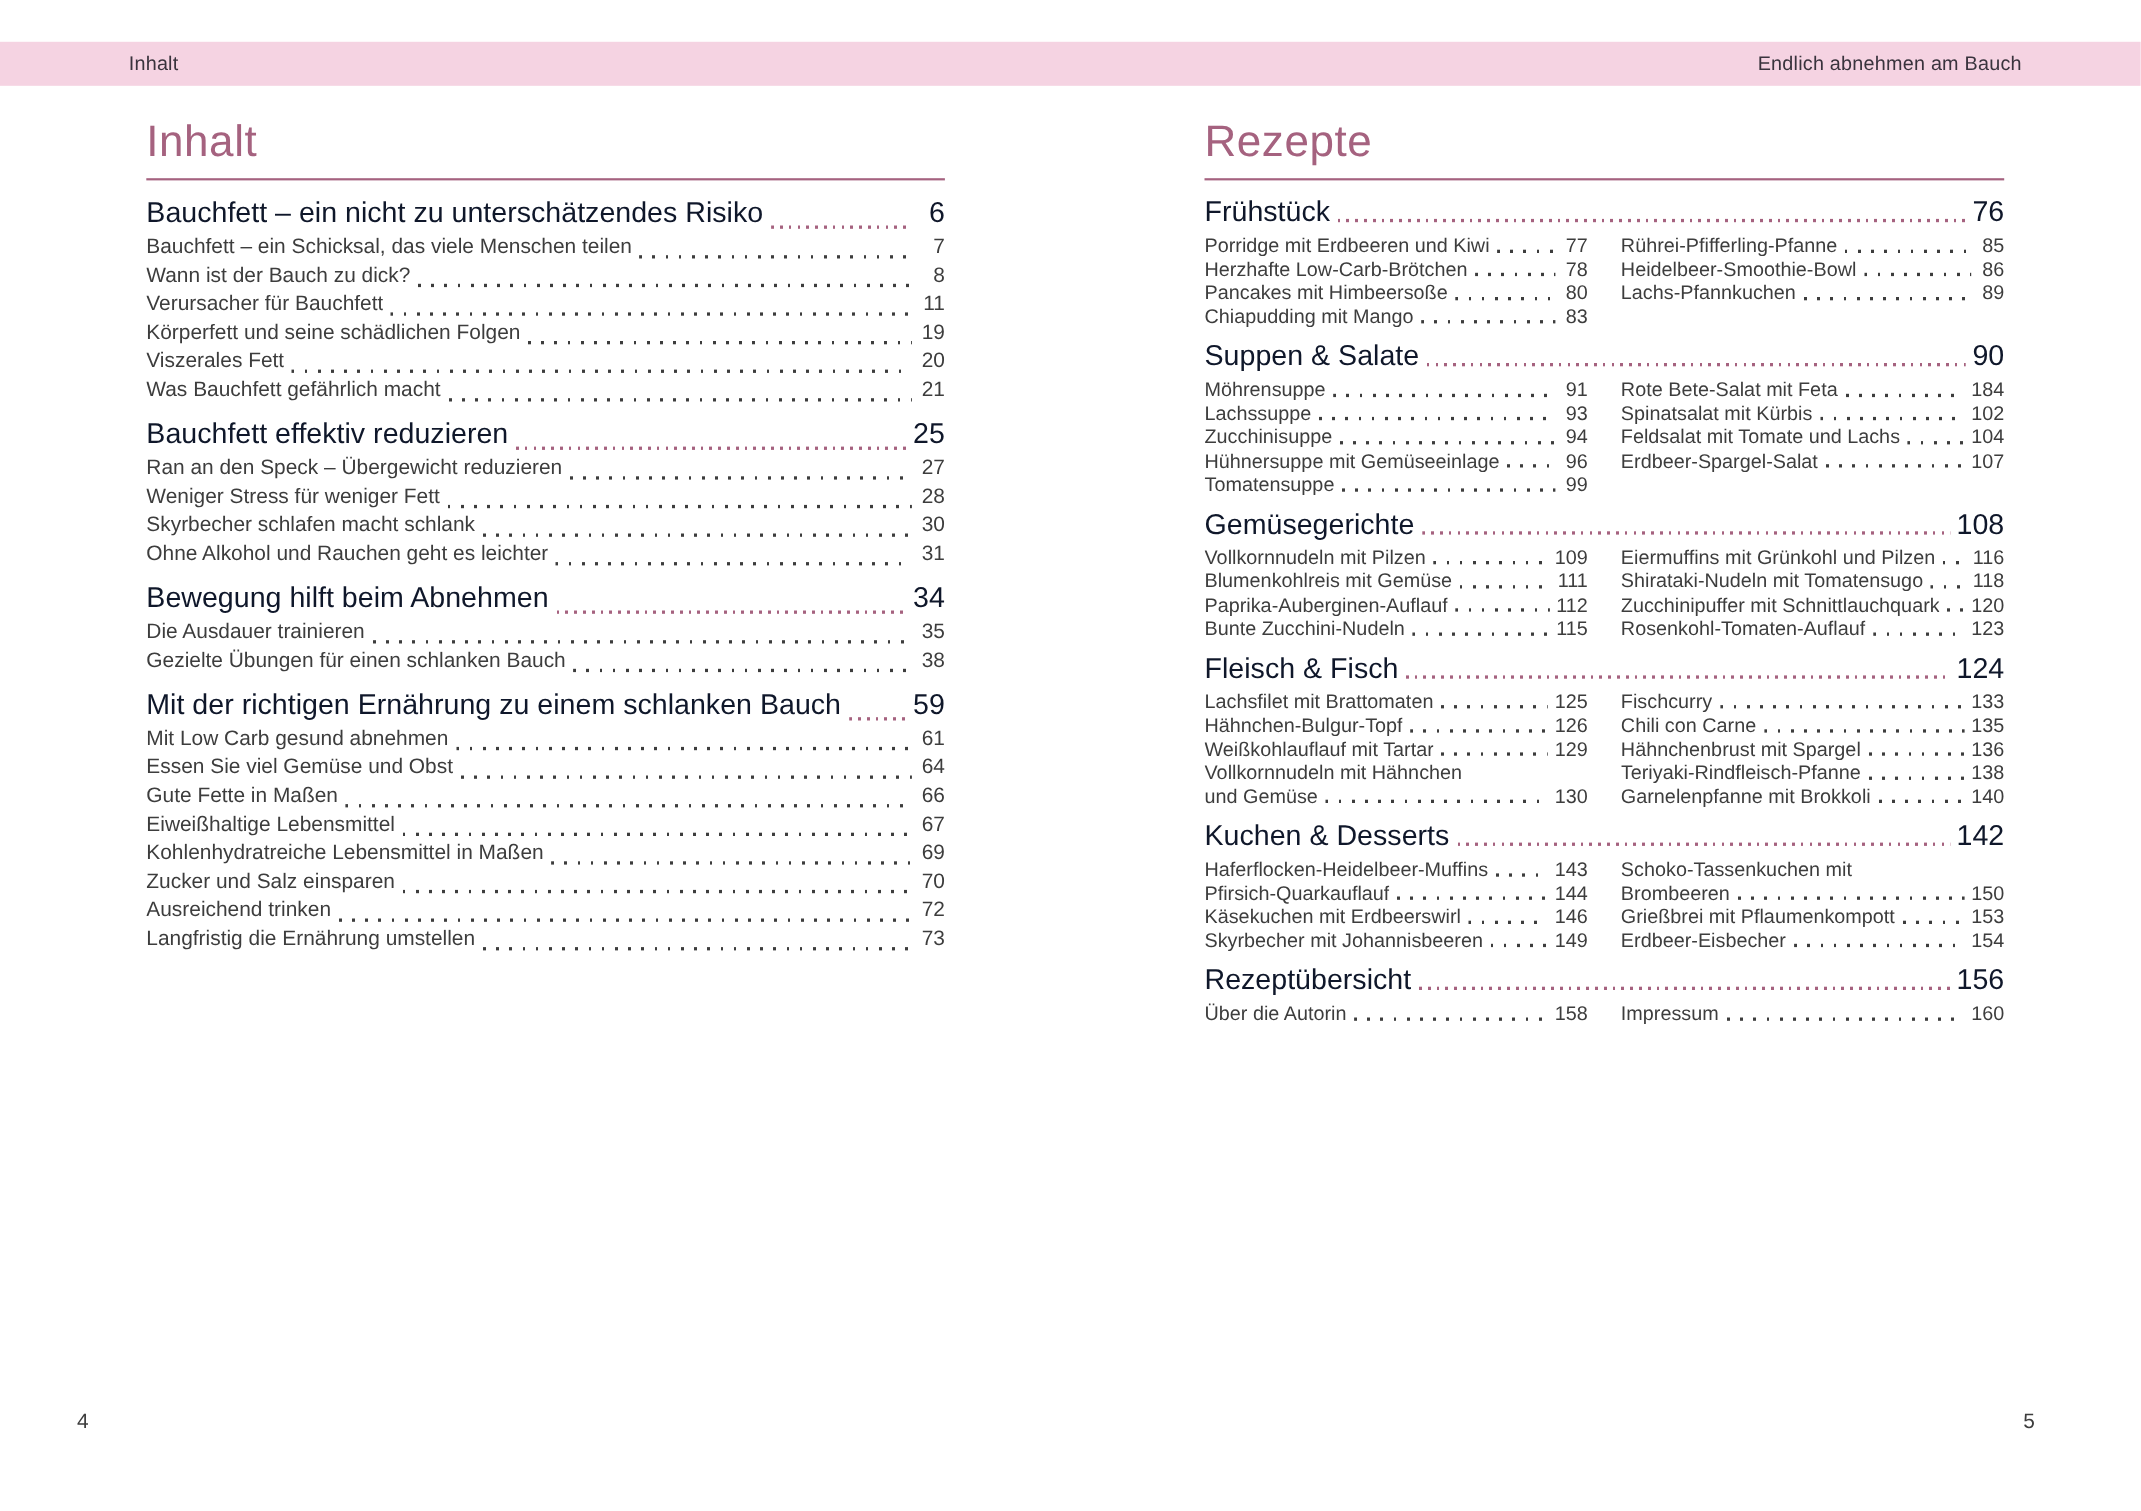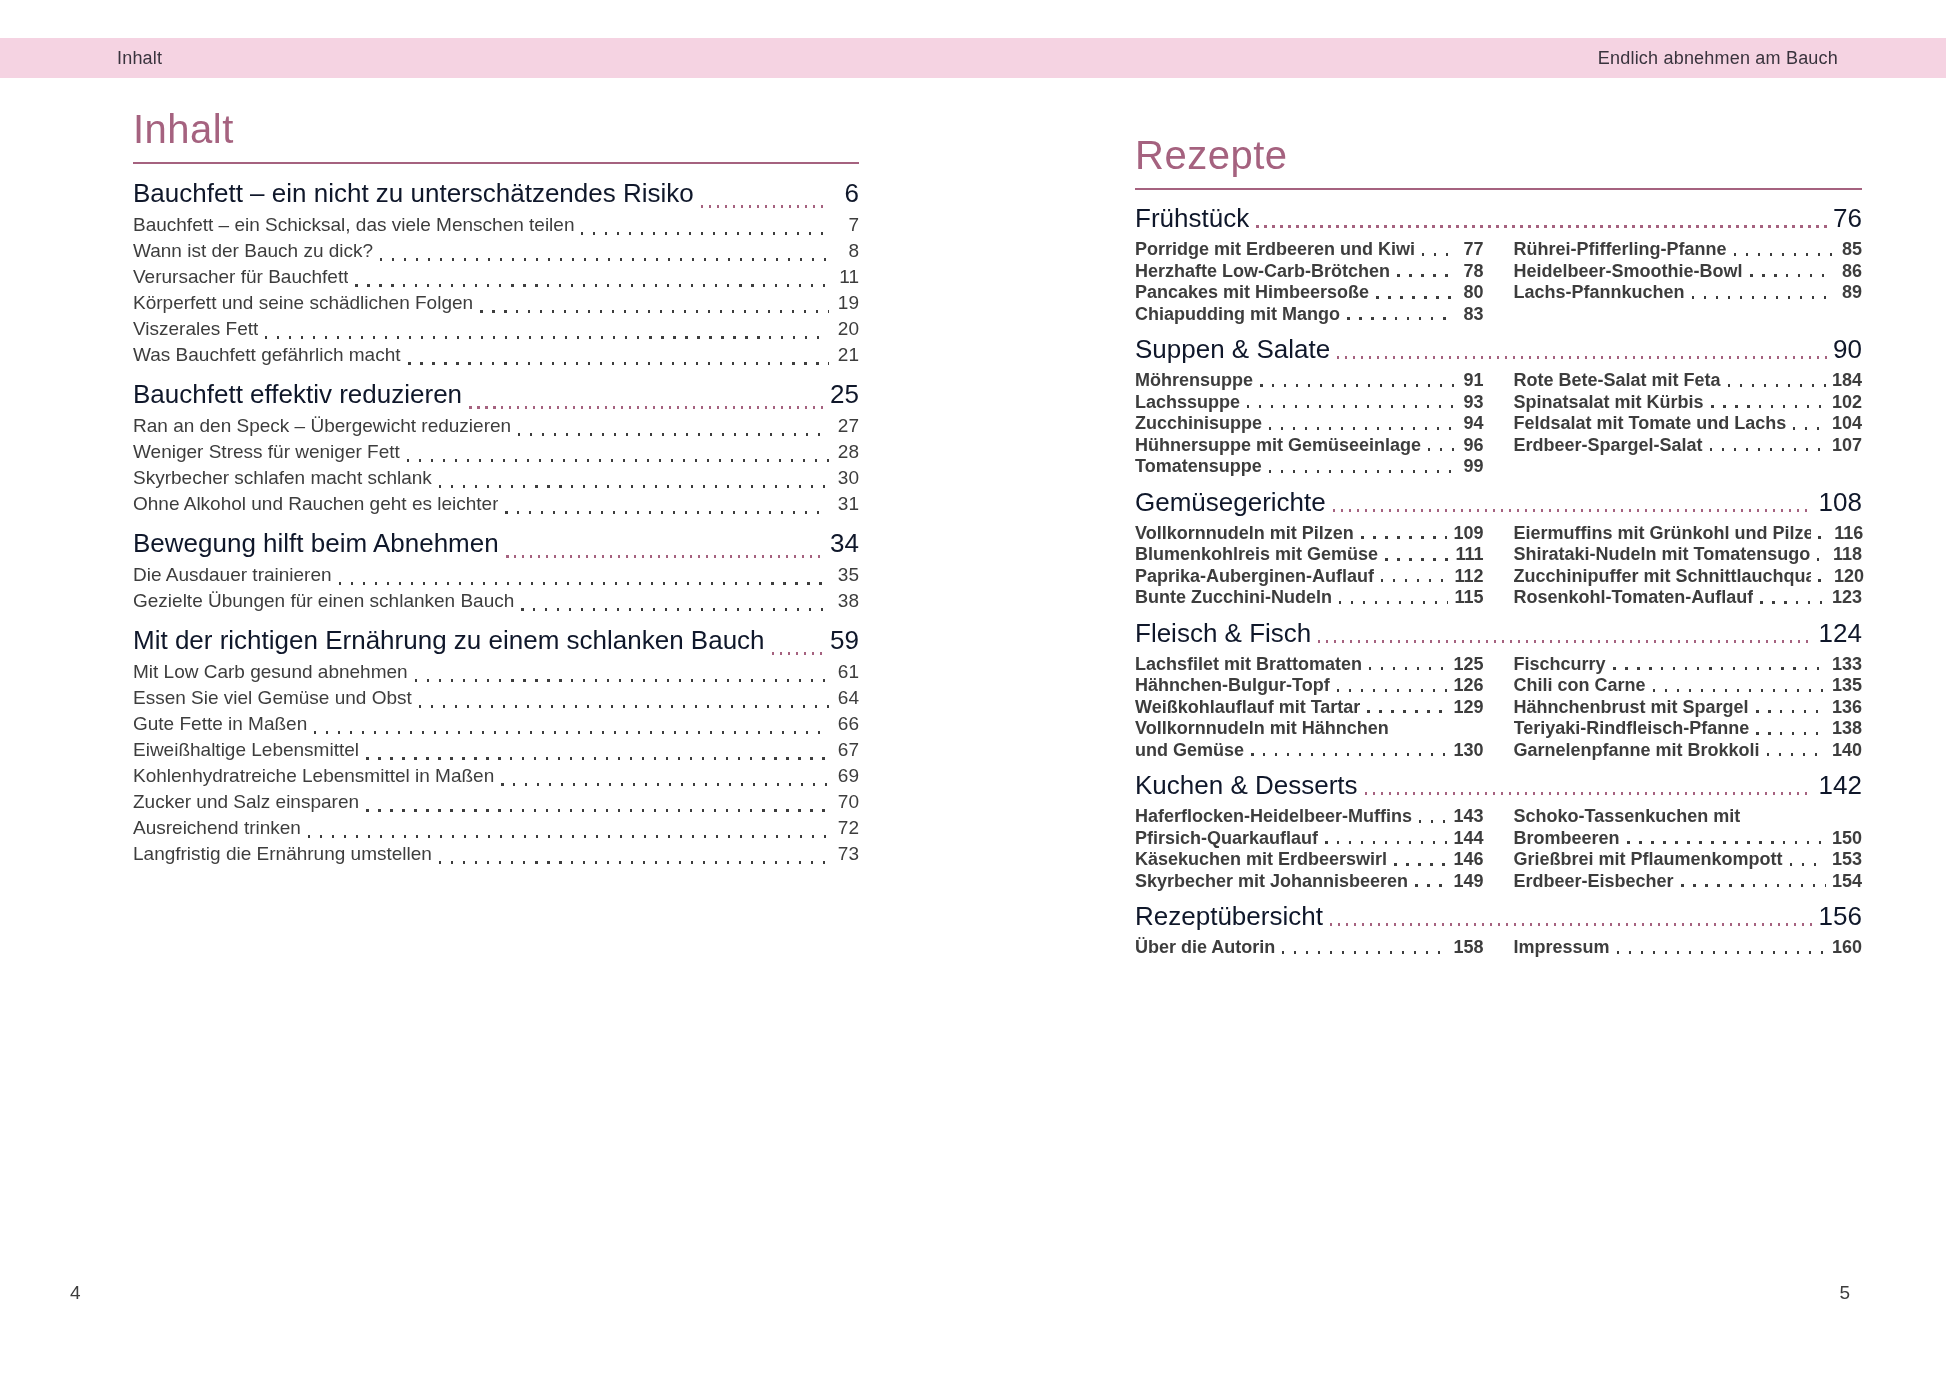--- a/index.html
+++ b/index.html
@@ -13,21 +13,21 @@
   .band{
     position:absolute;left:0;top:38px;width:100%;height:40px;
     background:#f5d3e2;
     display:flex;align-items:center;justify-content:space-between;
     box-sizing:border-box;padding:0 108px 0 117px;
     font-size:18px;color:#39333d;letter-spacing:.2px;
   }
   
   .page{position:absolute;top:106px;}
   .page.left{left:133px;width:726px;}
-  .page.right{left:1135px;width:727px;margin-top:26px;}
+  .page.right{left:1095px;width:727px;}
   .title{
     font-size:40px;line-height:46px;color:#a5627f;font-weight:400;letter-spacing:.5px;
   }
   .rule{border-bottom:2px solid #a5627f;margin-top:10px;}
   .toc{margin-top:14px;}
   
   .row{display:flex;align-items:baseline;min-width:0;}
   .lbl{white-space:nowrap;overflow:hidden;}
   .leader{
     flex:1;min-width:10px;height:3px;align-self:flex-end;
@@ -41,21 +41,21 @@
   }
   .heading .leader{
     height:3px;margin-bottom:6px;
     background-image:repeating-linear-gradient(to right,#a5627f 0 2.5px,transparent 2.5px 8px);
   }
   .heading .num{min-width:28px;}
   
   .page.right .entry{height:21.5px;font-size:18px;}
   .page.right .heading{height:32px;margin-top:8px;margin-bottom:5px;align-items:flex-end;}
   .page.right .toc{margin-top:12px;}
-  .cols{display:flex;gap:30px;font-weight:bold;}
+  .cols{display:flex;gap:30px;}
   .col{flex:1;min-width:0;}
   
   .folio{position:absolute;top:1282px;font-size:19px;color:#3d3d3d;}
   .folio.left{left:70px;}
   .folio.right{right:96px;}
 </style>
 </head>
 <body>
 
 <div class="band">

